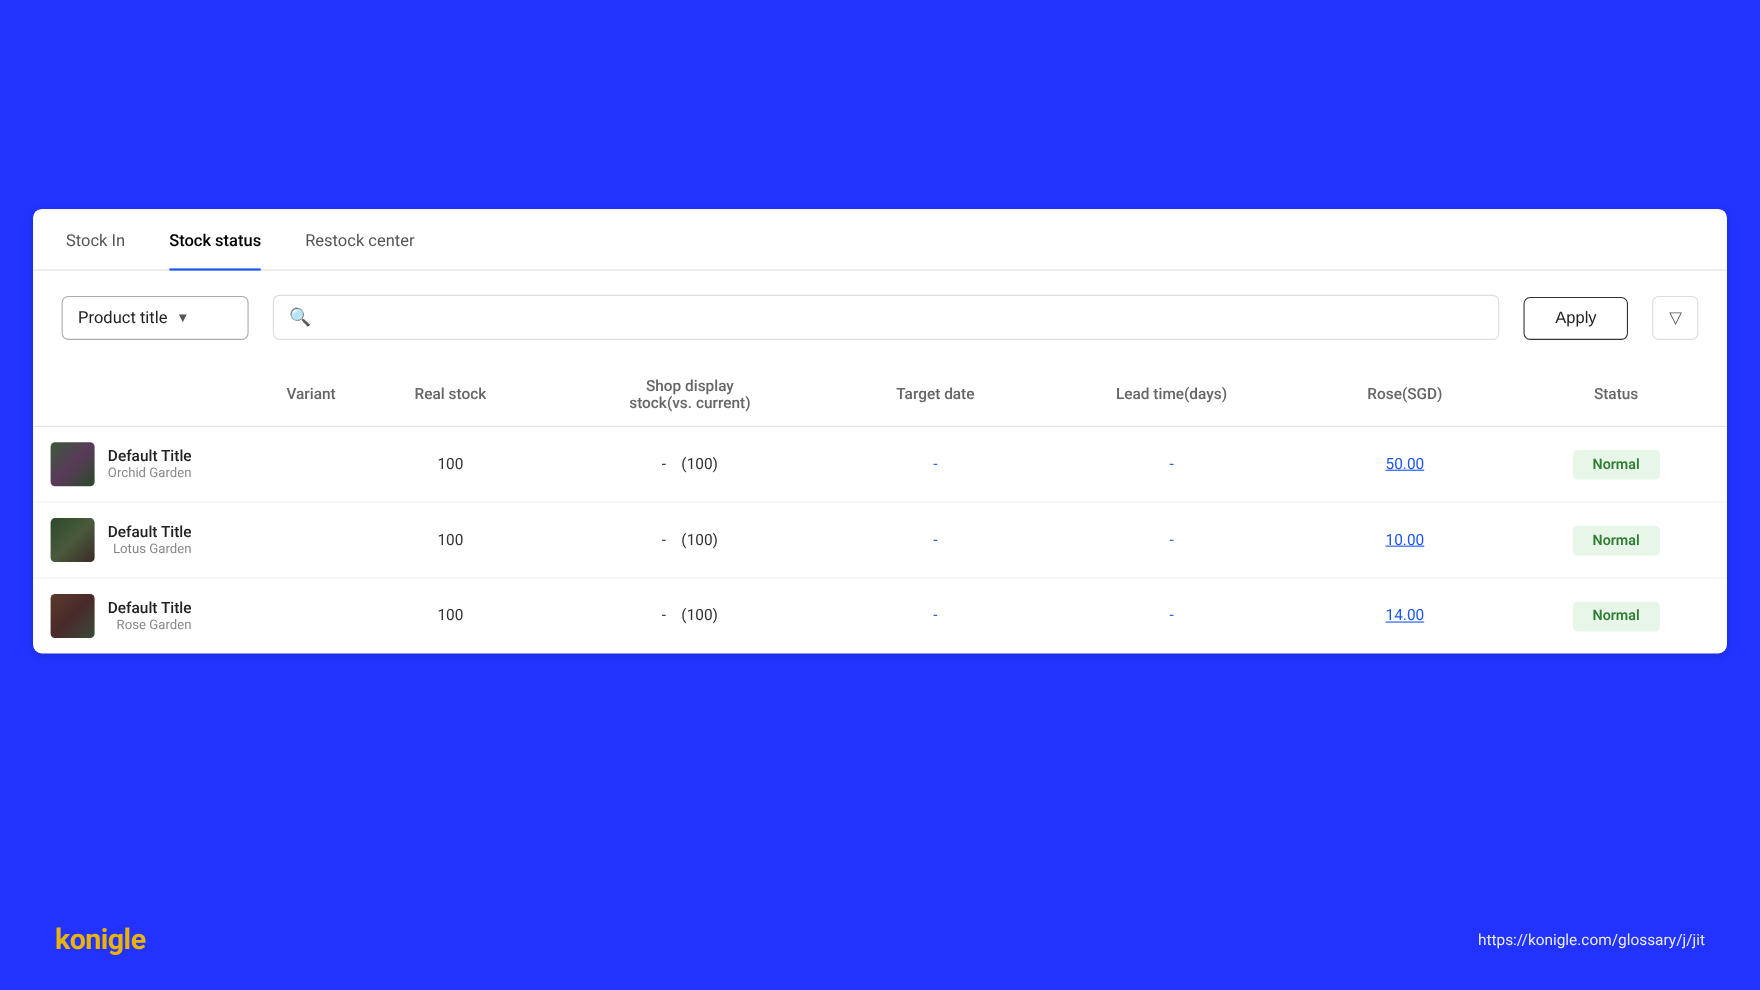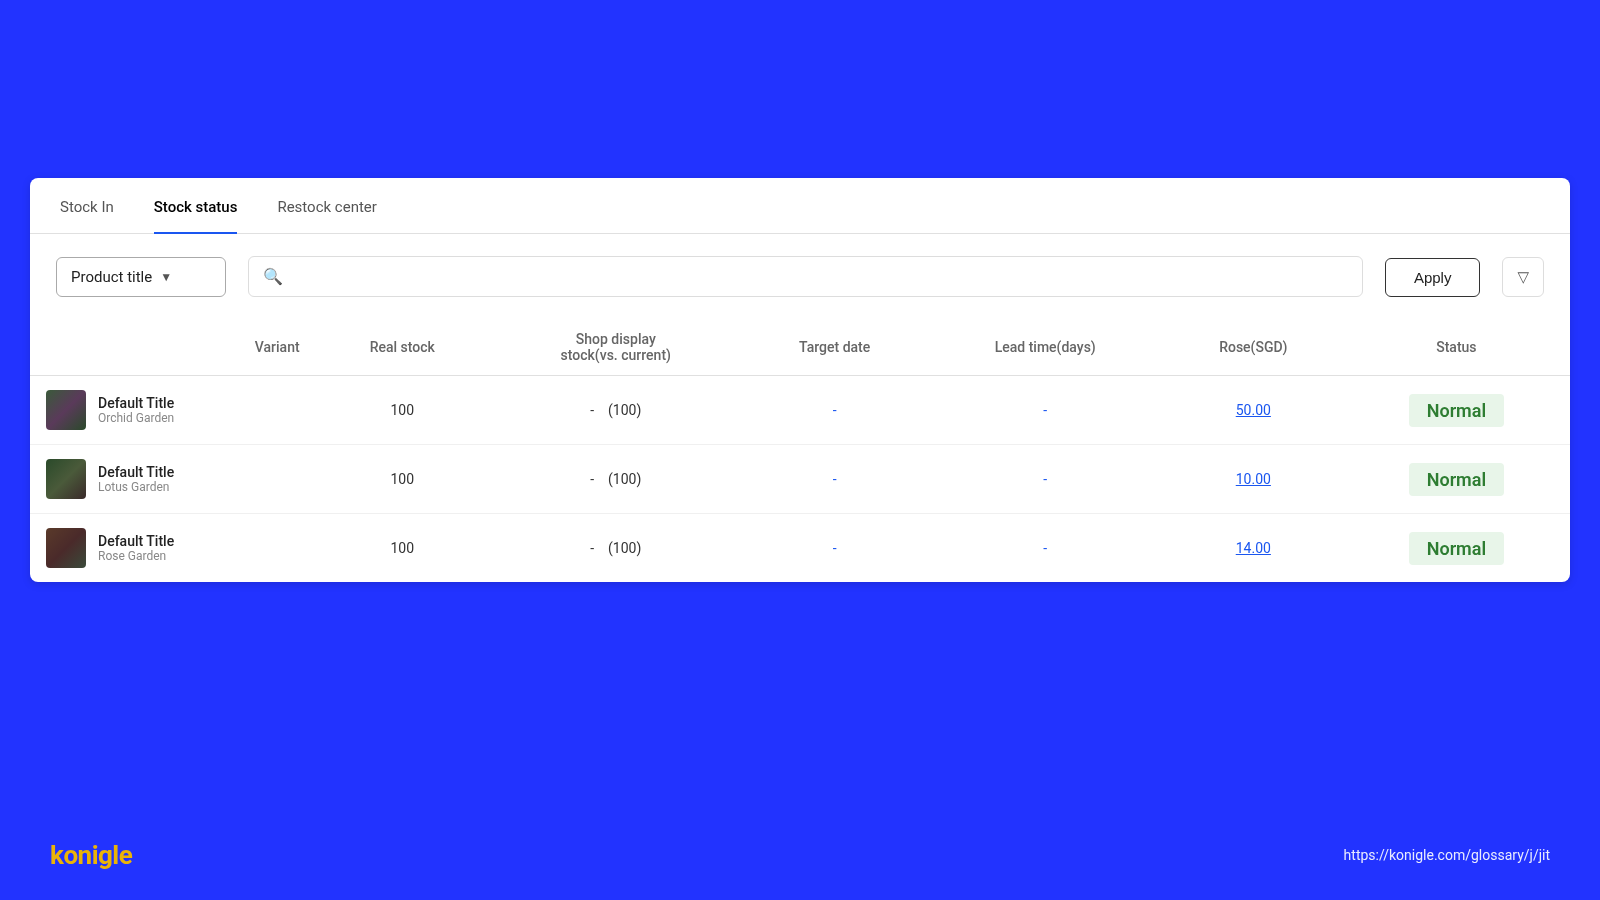--- a/index.html
+++ b/index.html
@@ -7,21 +7,21 @@
       background-color: #2233FF;
       font-family: -apple-system, BlinkMacSystemFont, 'Segoe UI', Roboto, sans-serif;
       width: 1600px;
       height: 900px;
       overflow: hidden;
       position: relative;
     }
 
     .main-card {
       position: absolute;
-      top: 178px;
+      top: 190px;
       left: 30px;
       right: 30px;
       background: #fff;
       border-radius: 8px;
       padding: 0;
       box-shadow: 0 2px 8px rgba(0,0,0,0.15);
     }
 
     
     .tabs {
@@ -132,21 +132,21 @@
       text-align: right;
       padding-left: 40px;
     }
     tbody tr td {
       padding: 14px 16px;
       text-align: center;
       border-bottom: 1px solid #f0f0f0;
       color: #333;
     }
     tbody tr td:first-child {
-      text-align: left;
+      text-align: right;
     }
     tbody tr:last-child td {
       border-bottom: none;
     }
 
     .variant-cell {
       display: flex;
       align-items: center;
       gap: 12px;
     }
@@ -167,21 +167,21 @@
     }
     .dash-blue {
       color: #1a56f0;
       cursor: pointer;
     }
 
     .status-normal {
       background: #e8f5e9;
       color: #2e7d32;
       font-weight: 600;
-      font-size: 18px;
+      font-size: 13px;
       padding: 6px 18px;
       border-radius: 4px;
       display: inline-block;
     }
 
     
     .img-orchid {
       background: linear-gradient(135deg, #3a5a3a, #5a3a5a, #2a4a2a);
       width: 40px; height: 40px;
       border-radius: 4px;

